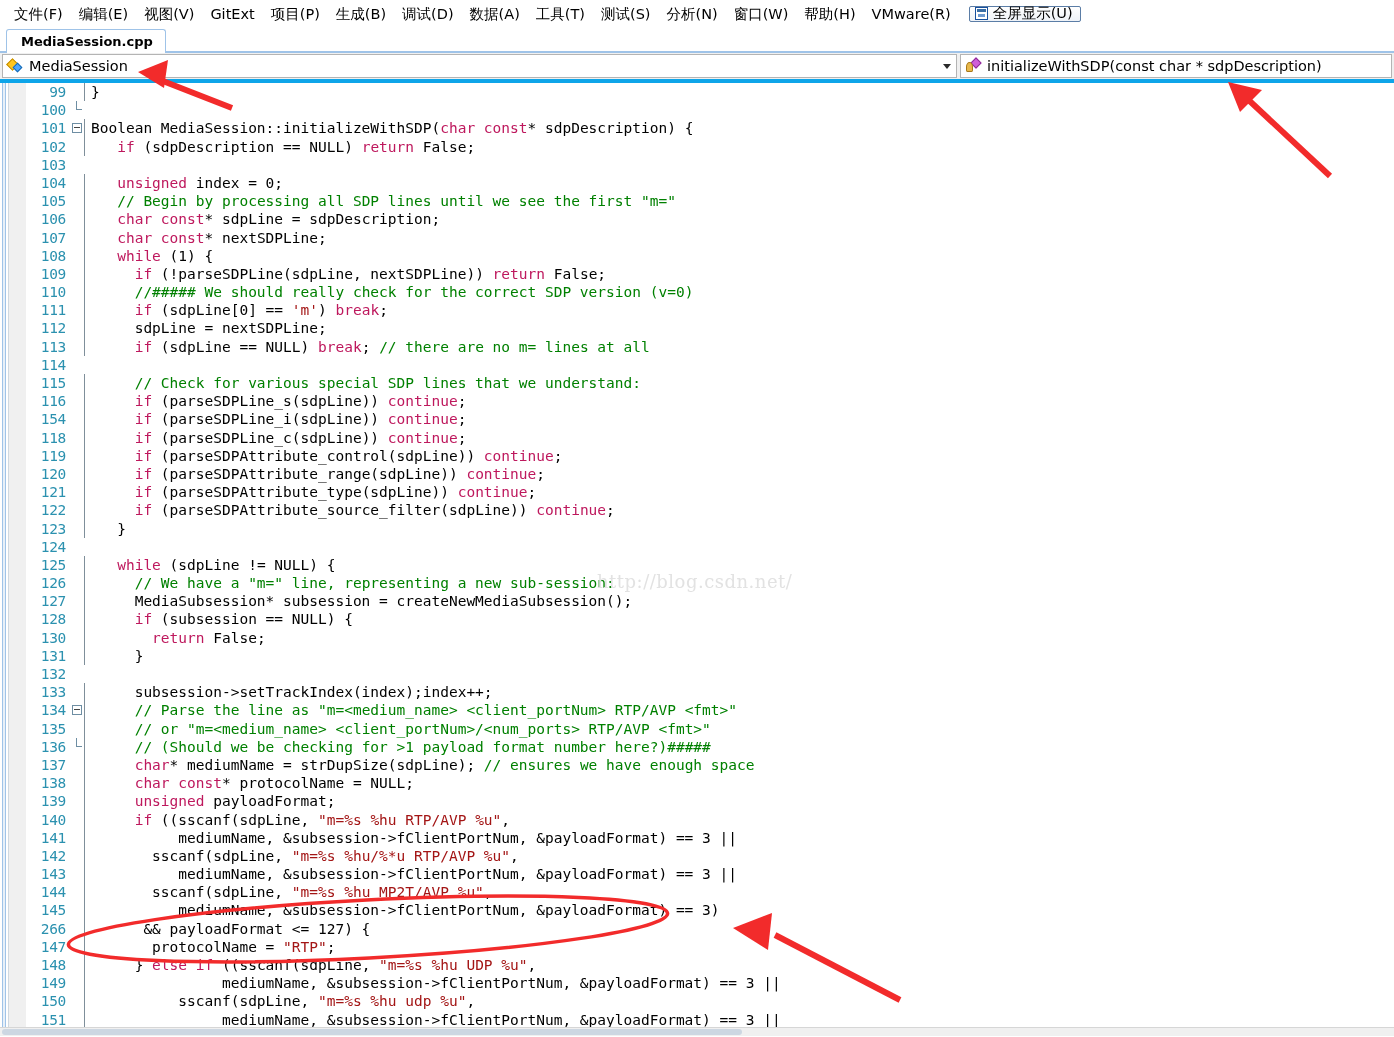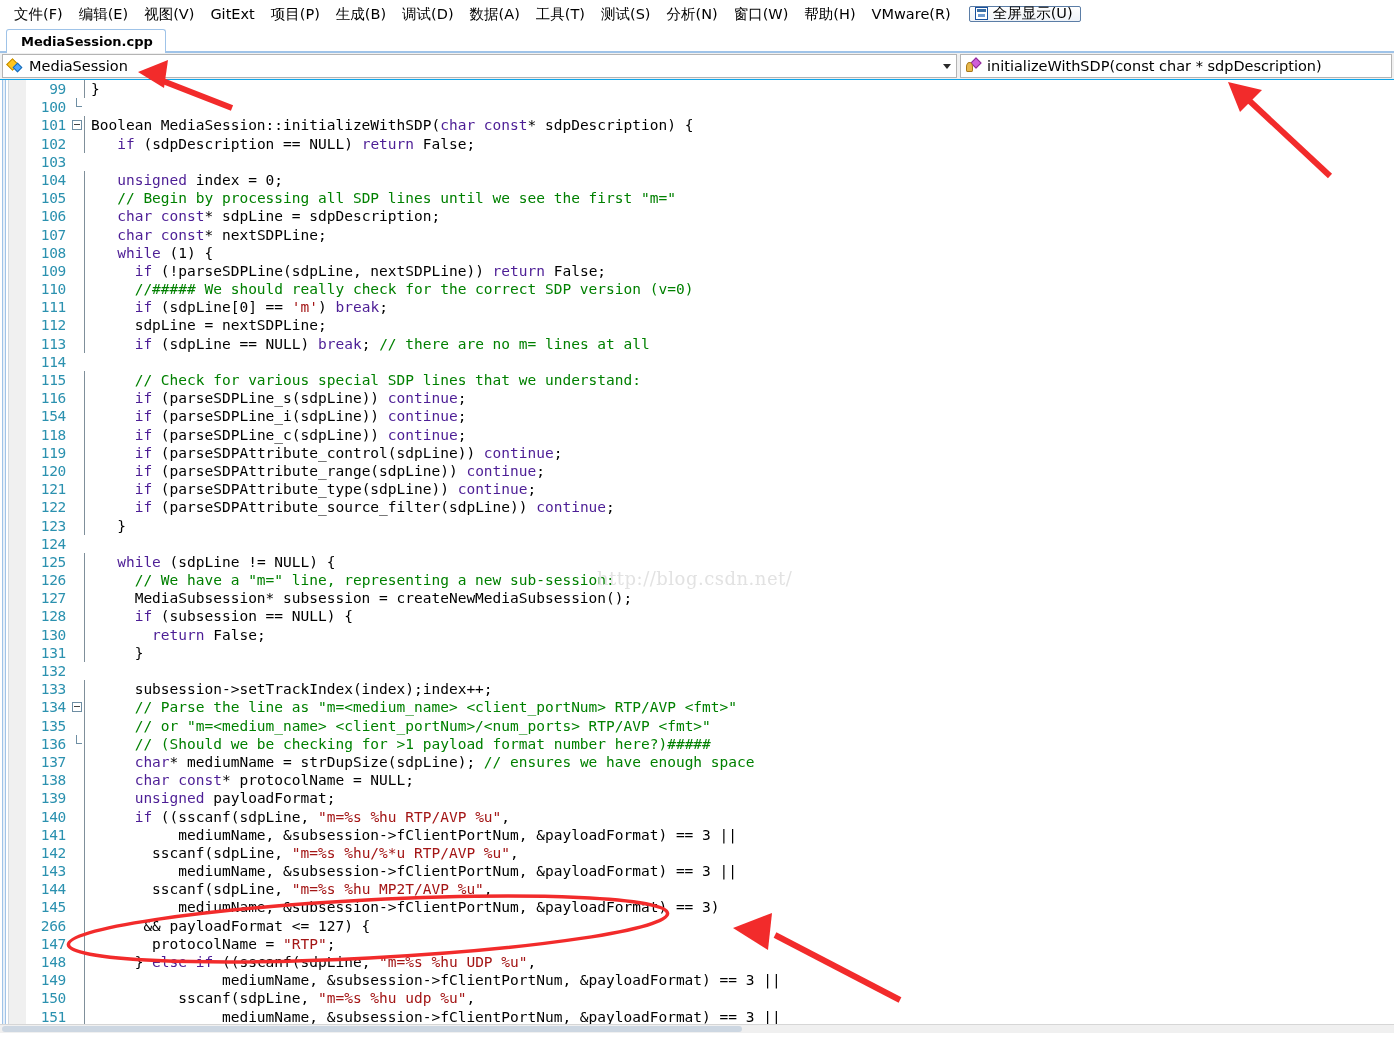--- a/index.html
+++ b/index.html
@@ -200,21 +200,21 @@
     border-radius: 50% 50% 20% 20%;
     box-sizing: border-box;
   }
 
   
   #editor {
     position: relative;
     background: #ffffff;
     height: 953px;
     overflow: hidden;
-    border-top: 1px solid #0ea5e9;
+    border-top: 4px solid #0ea5e9;
   }
   #editor-scroll-left {
     position: absolute;
     left: 0; top: 0; bottom: 0;
     width: 8px;
     background: #ffffff;
     border-right: 1px solid #cfd8e0;
   }
   #editor-scroll-left::before {
     content: "";
@@ -300,21 +300,21 @@
   .codetext {
     flex: 1 1 auto;
     border-left: 1px solid #7f8f9a;
     padding-left: 6px;
     color: #000000;
     font-family: "DejaVu Sans Mono", monospace;
     font-size: 14.5px;
     white-space: pre;
     box-sizing: border-box;
   }
-  .kw   { color: #4c1d95; }
+  .kw   { color: #be185d; }
   .cmt  { color: #008000; }
   .str  { color: #a31515; }
 
   
   #annotations {
     position: absolute;
     left: 0; top: 0;
     width: 1394px; height: 1037px;
     pointer-events: none;
     z-index: 20;

